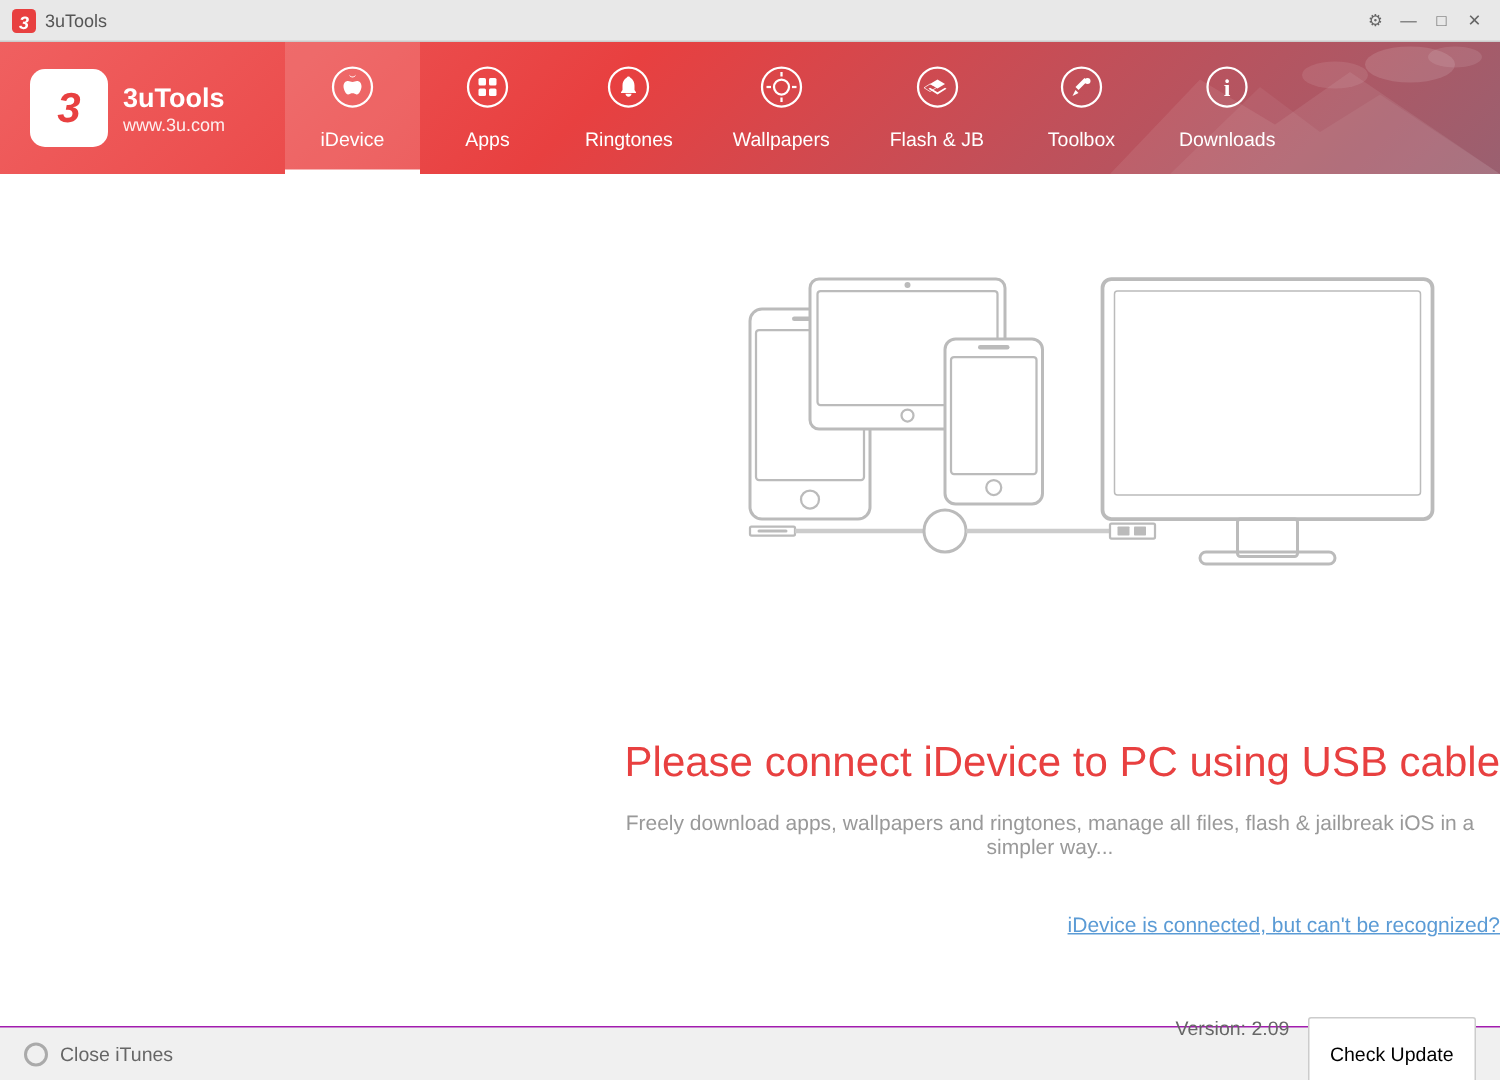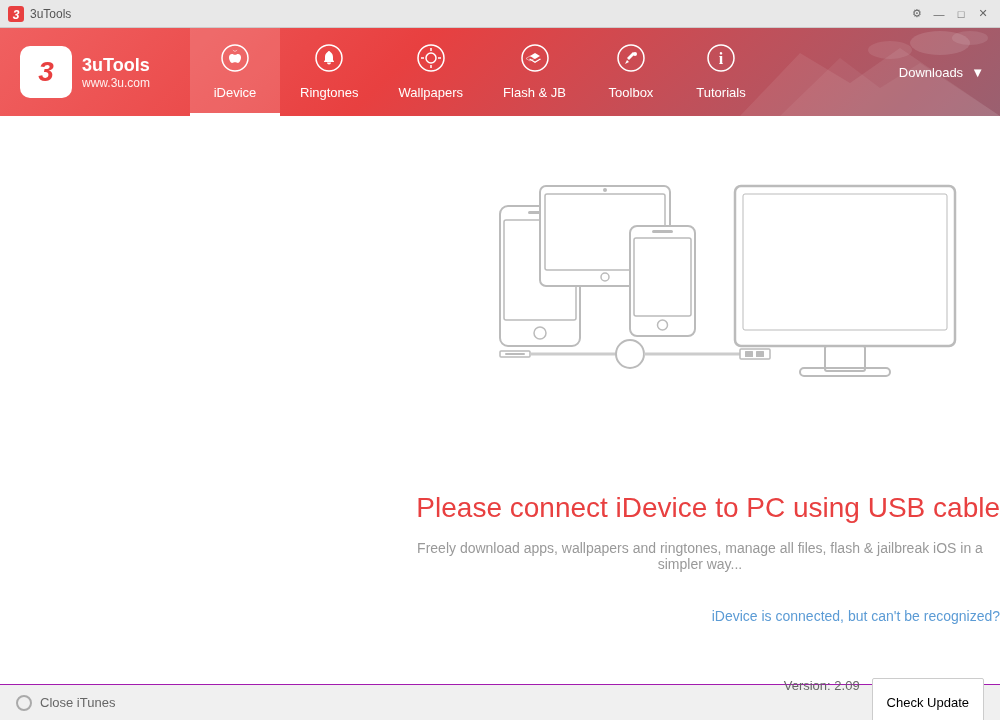--- a/index.html
+++ b/index.html
@@ -106,21 +106,21 @@
     .check-update-btn {
       padding: 16px 14px;
       border: 1px solid #ccc; background: white;
       font-size: 13px; cursor: pointer;
       border-radius: 2px;
     }
 
     
     .connect-title { font-size: 28px; color: #e84040; font-weight: 400; }
     .connect-subtitle { font-size: 14px; color: #999; text-align: center; max-width: 600px; }
-    .connect-link { font-size: 14px; color: #5b9bd5; cursor: pointer; margin-top: 20px; }
+    .connect-link { font-size: 14px; color: #5b9bd5; text-decoration: underline; cursor: pointer; margin-top: 20px; }
 
     
     svg { overflow: visible; }
   </style>
 </head>
 <body>
 
 <div class="title-bar">
   <div class="title-bar-left">
     <svg class="title-bar-logo" viewBox="0 0 16 16">
@@ -165,20 +165,32 @@
           <circle cx="14" cy="14" r="13" stroke="white" stroke-width="1.5" fill="none"></circle>
           <text x="14" y="20" text-anchor="middle" fill="white" font-size="16" font-family="Arial"></text>
 
           <path d="M14 7c.8 0 1.8-.6 2.4-1.4-.6 1.2-1.2 2-2.4 2s-1.8-.8-2.4-2c.6.8 1.6 1.4 2.4 1.4z" fill="white"></path>
           <path d="M11 10c-1.8 0-3 1.5-3 3.5 0 2.5 1.8 5.5 3 5.5.5 0 1-.3 1.5-.5s.8-.3 1.5-.3.8.1 1.5.3 1 .5 1.5.5c1.2 0 3-3 3-5.5 0-2-1.2-3.5-3-3.5-.5 0-1 .2-1.5.4-.4.2-.8.3-1.5.3s-1.1-.1-1.5-.3c-.5-.2-1-.4-1.5-.4z" fill="white"></path>
         </svg>
       </span>
       <span class="nav-item-label">iDevice</span>
     </div>
 
+    <div class="nav-item">
+      <span class="nav-item-icon">
+        <svg width="28" height="28" viewBox="0 0 28 28">
+          <circle cx="14" cy="14" r="13" stroke="white" stroke-width="1.5" fill="none"></circle>
+          <rect x="8" y="8" width="5" height="5" rx="1" fill="white"></rect>
+          <rect x="15" y="8" width="5" height="5" rx="1" fill="white"></rect>
+          <rect x="8" y="15" width="5" height="5" rx="1" fill="white"></rect>
+          <rect x="15" y="15" width="5" height="5" rx="1" fill="white"></rect>
+        </svg>
+      </span>
+      <span class="nav-item-label">Apps</span>
+    </div>
 
     <div class="nav-item">
       <span class="nav-item-icon">
         <svg width="28" height="28" viewBox="0 0 28 28">
           <circle cx="14" cy="14" r="13" stroke="white" stroke-width="1.5" fill="none"></circle>
           <path d="M14 7c-.5 0-1 .2-1 .7 0 0-3 1.5-3 5.3v3l-1 1.5v.5h10v-.5l-1-1.5v-3c0-3.8-3-5.3-3-5.3 0-.5-.5-.7-1-.7z" fill="white"></path>
           <path d="M12 18.5c0 1.1.9 2 2 2s2-.9 2-2" fill="white"></path>
         </svg>
       </span>
       <span class="nav-item-label">Ringtones</span>
@@ -223,28 +235,24 @@
       <span class="nav-item-label">Toolbox</span>
     </div>
 
     <div class="nav-item">
       <span class="nav-item-icon">
         <svg width="28" height="28" viewBox="0 0 28 28">
           <circle cx="14" cy="14" r="13" stroke="white" stroke-width="1.5" fill="none"></circle>
           <text x="14" y="20" text-anchor="middle" fill="white" font-size="16" font-weight="bold" font-family="Georgia, serif">i</text>
         </svg>
       </span>
-      <span class="nav-item-label">Tutorials</span>
-    </div>
-  </div>
-
-  <div class="nav-right">
-    <span>Downloads</span>
-    <span>▼</span>
-  </div>
+      <span class="nav-item-label">Downloads</span>
+    </div>
+  </div>
+
 </div>
 
 <div class="main-content">
 
   <svg width="560" height="300" viewBox="0 0 560 300">
 
     <g transform="translate(60, 30)">
       <rect x="0" y="0" width="80" height="140" rx="8" ry="8" stroke="#bbb" stroke-width="2" fill="white"></rect>
       <rect x="4" y="14" width="72" height="100" rx="2" ry="2" stroke="#bbb" stroke-width="1.5" fill="white"></rect>
       <circle cx="40" cy="127" r="6" stroke="#bbb" stroke-width="1.5" fill="white"></circle>

